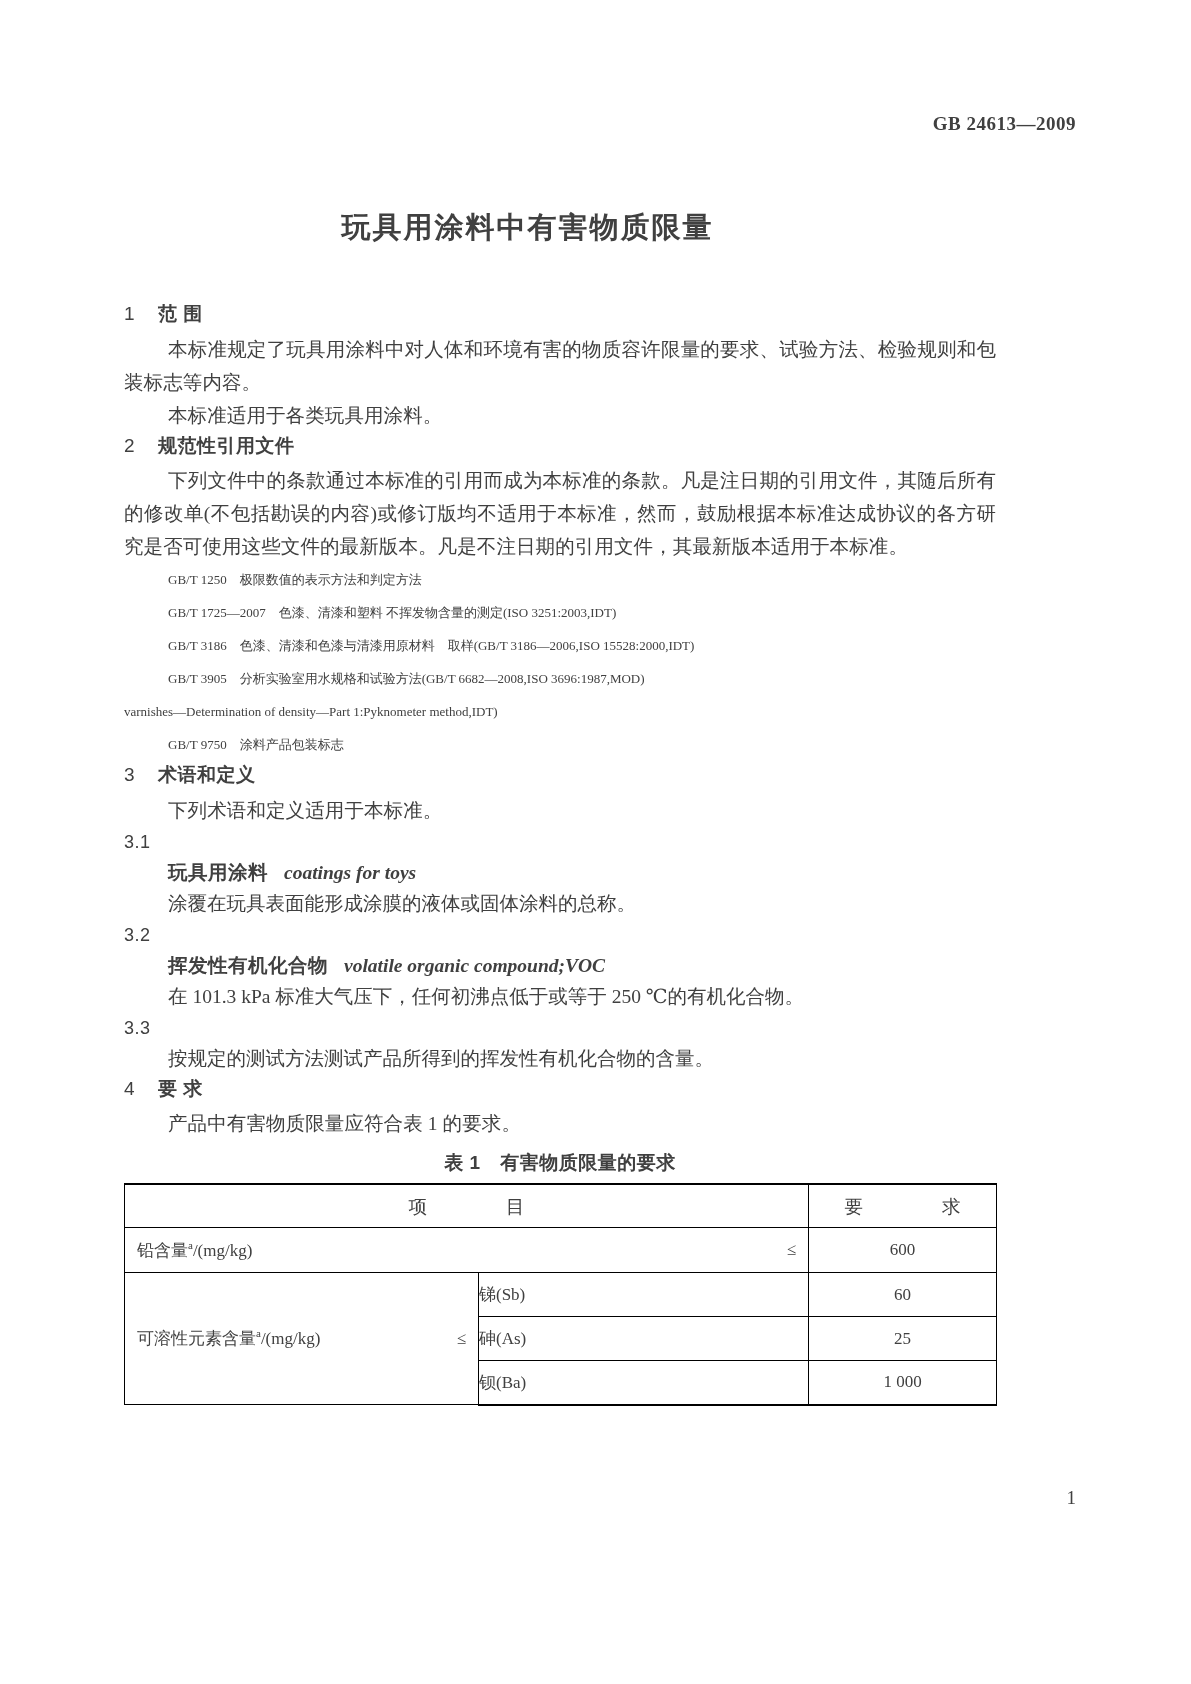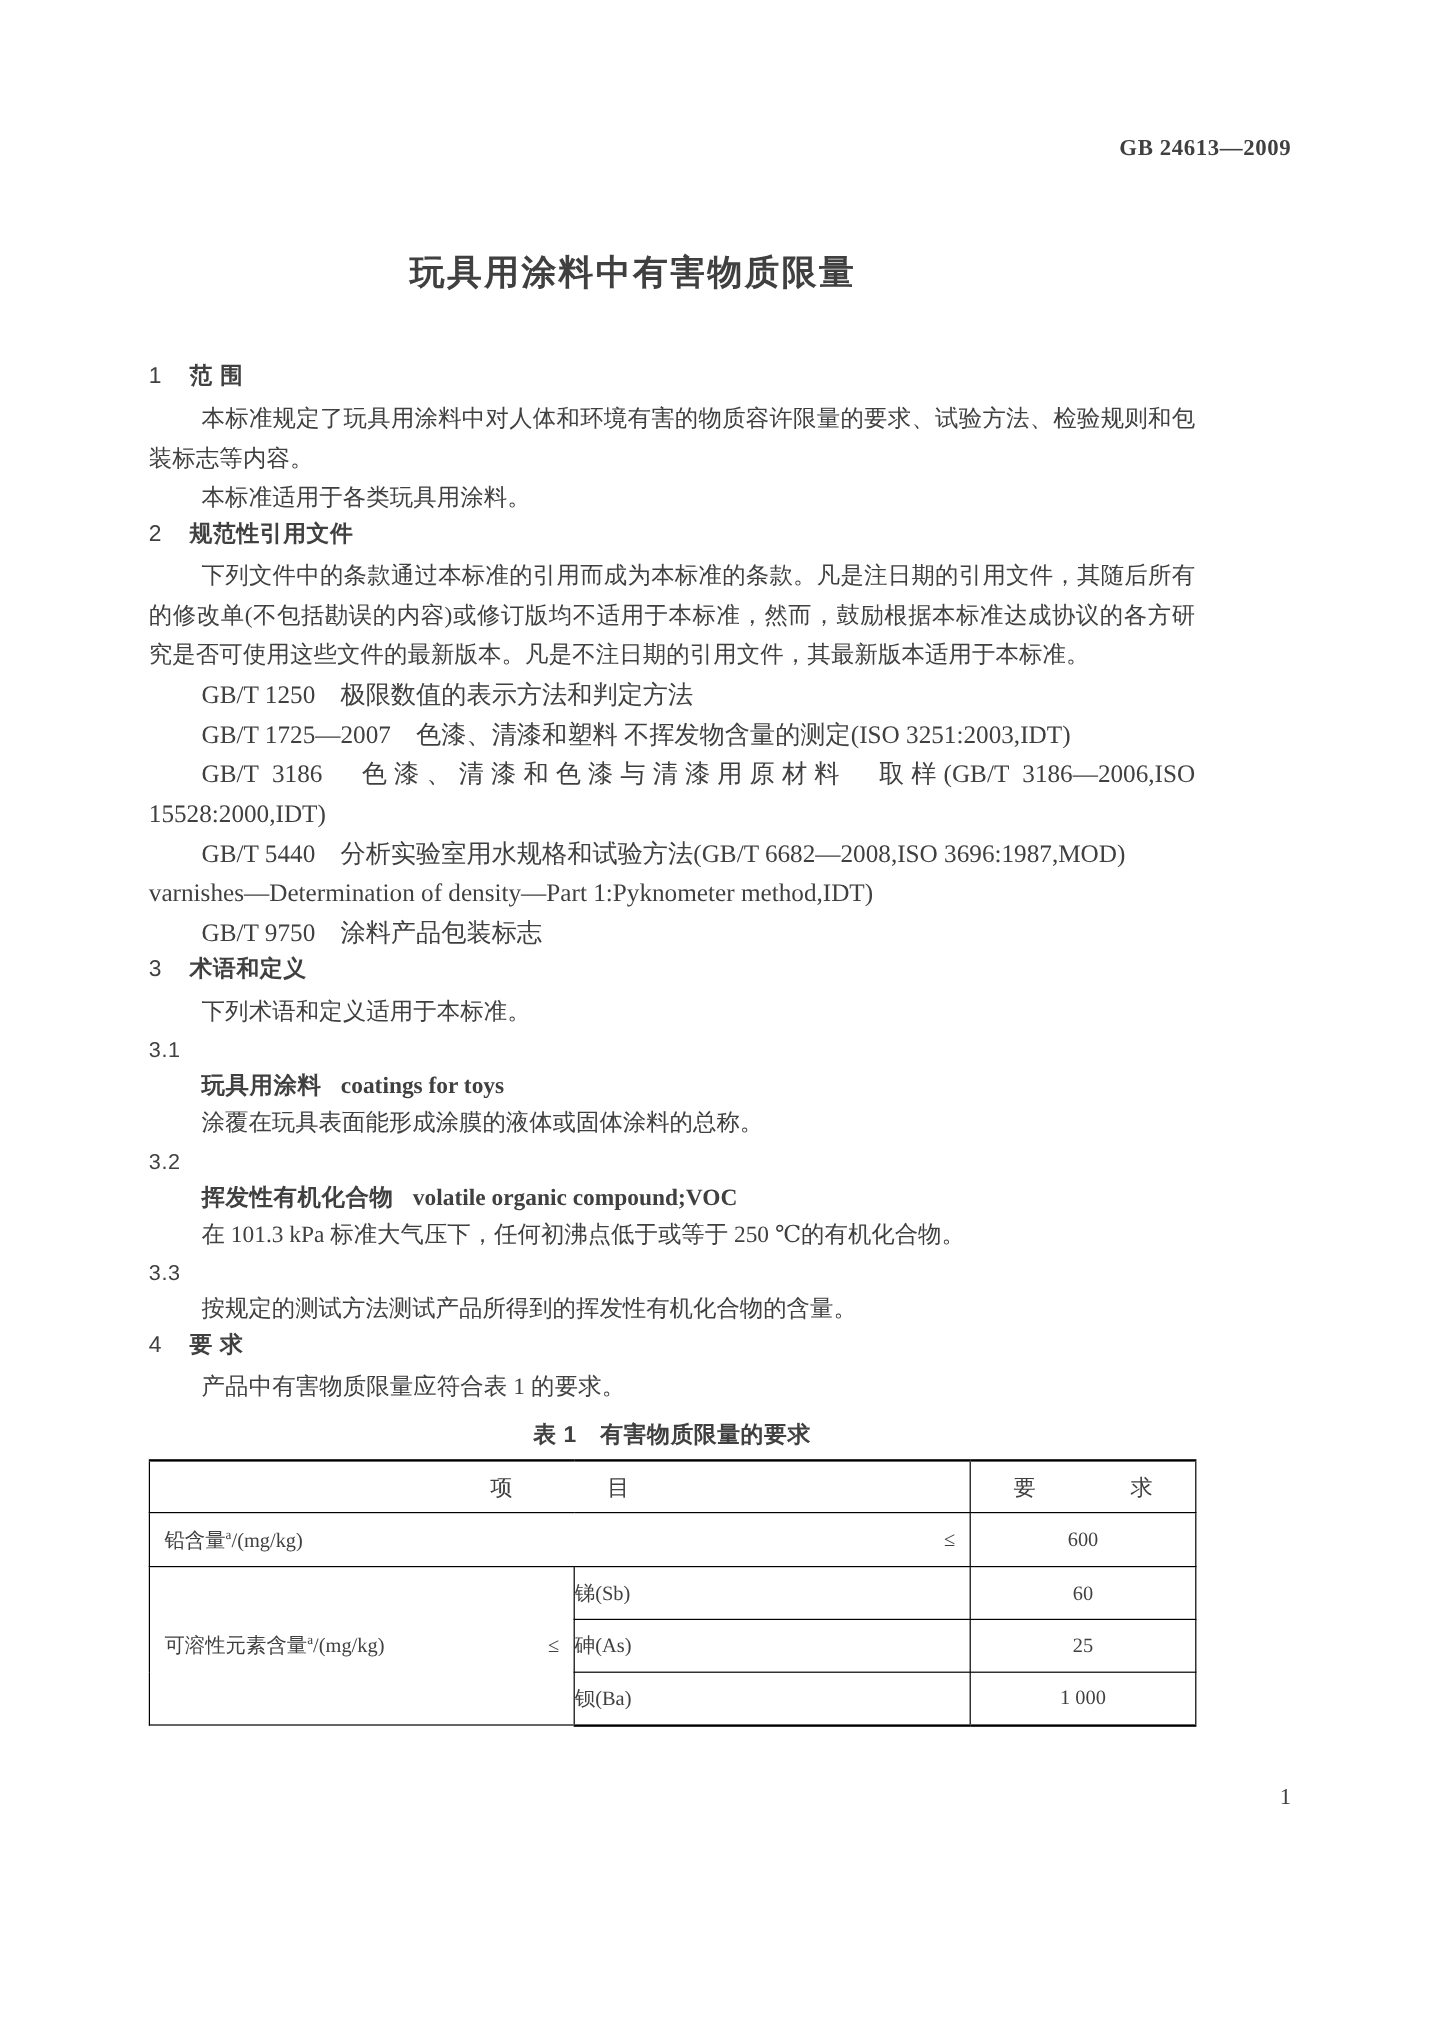--- a/index.html
+++ b/index.html
@@ -75,21 +75,21 @@
     text-indent: 44px;
     text-align: justify;
     text-justify: inter-ideograph;
     letter-spacing: 0.1px;
   }
   p.para.tight { text-align: left; }
 
   .ref-line {
     margin: 0;
     padding: 0;
-    font-size: 21px;
+    font-size: 13px;
     line-height: 33px;
     text-indent: 44px;
     text-align: justify;
     text-justify: inter-ideograph;
   }
   .ref-line.cont { text-indent: 0; }
 
   .clause-no {
     font-family: "Liberation Sans", sans-serif;
     font-size: 18px;
@@ -107,20 +107,21 @@
   }
   .term-line .cn {
     font-family: "Liberation Sans", sans-serif;
     font-weight: bold;
     letter-spacing: 0.5px;
   }
   .term-line .en {
     font-family: "Liberation Serif", serif;
     font-weight: bold;
     padding-left: 16px;
+    font-style: italic;
   }
   .term-def {
     margin: 0;
     padding-left: 44px;
     font-size: 19.5px;
     line-height: 32px;
   }
 
   
   .table-caption {
@@ -197,21 +198,21 @@
     <p class="para">本标准规定了玩具用涂料中对人体和环境有害的物质容许限量的要求、试验方法、检验规则和包装标志等内容。</p>
     <p class="para tight">本标准适用于各类玩具用涂料。</p>
 
     <h2 class="section sec-gap-top">
       <span class="num">2</span><span>规范性引用文件</span>
     </h2>
     <p class="para">下列文件中的条款通过本标准的引用而成为本标准的条款。凡是注日期的引用文件，其随后所有的修改单(不包括勘误的内容)或修订版均不适用于本标准，然而，鼓励根据本标准达成协议的各方研究是否可使用这些文件的最新版本。凡是不注日期的引用文件，其最新版本适用于本标准。</p>
     <p class="ref-line">GB/T 1250　极限数值的表示方法和判定方法</p>
     <p class="ref-line">GB/T 1725—2007　色漆、清漆和塑料 不挥发物含量的测定(ISO 3251:2003,IDT)</p>
     <p class="ref-line">GB/T 3186　色漆、清漆和色漆与清漆用原材料　取样(GB/T 3186—2006,ISO 15528:2000,IDT)</p>
-    <p class="ref-line">GB/T 5440　分析实验室用水规格和试验方法(GB/T 6682—2008,ISO 3696:1987,MOD)</p>
+    <p class="ref-line">GB/T 3905　分析实验室用水规格和试验方法(GB/T 6682—2008,ISO 3696:1987,MOD)</p>
     <p class="ref-line cont">varnishes—Determination of density—Part 1:Pyknometer method,IDT)</p>
     <p class="ref-line">GB/T 9750　涂料产品包装标志</p>
 
     <h2 class="section sec-gap-top">
       <span class="num">3</span><span>术语和定义</span>
     </h2>
     <p class="para tight">下列术语和定义适用于本标准。</p>
 
     <p class="clause-no">3.1</p>
     <p class="term-line">

